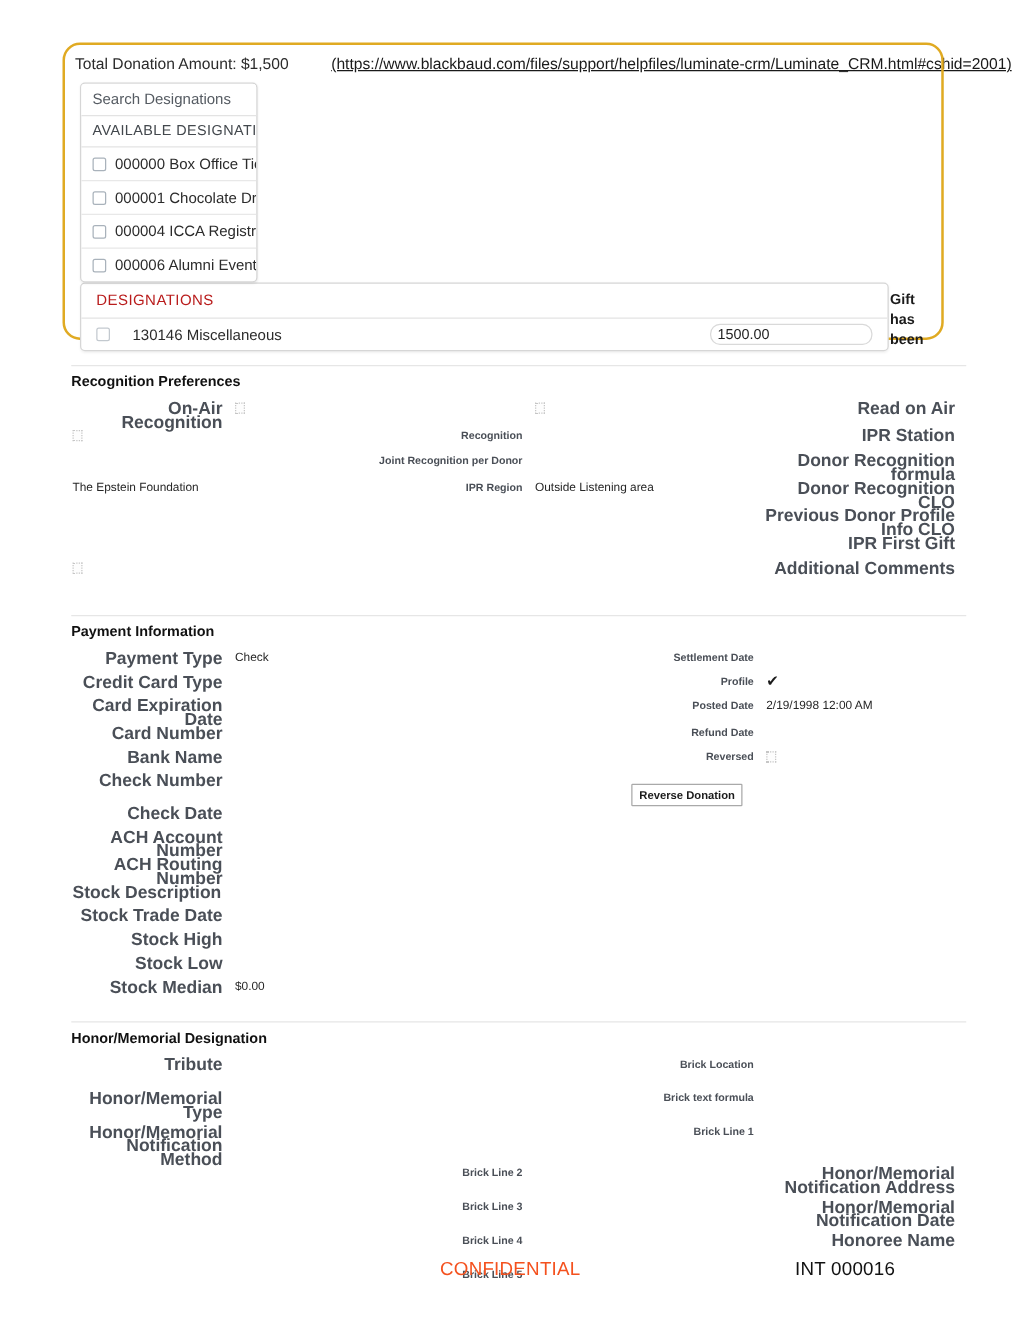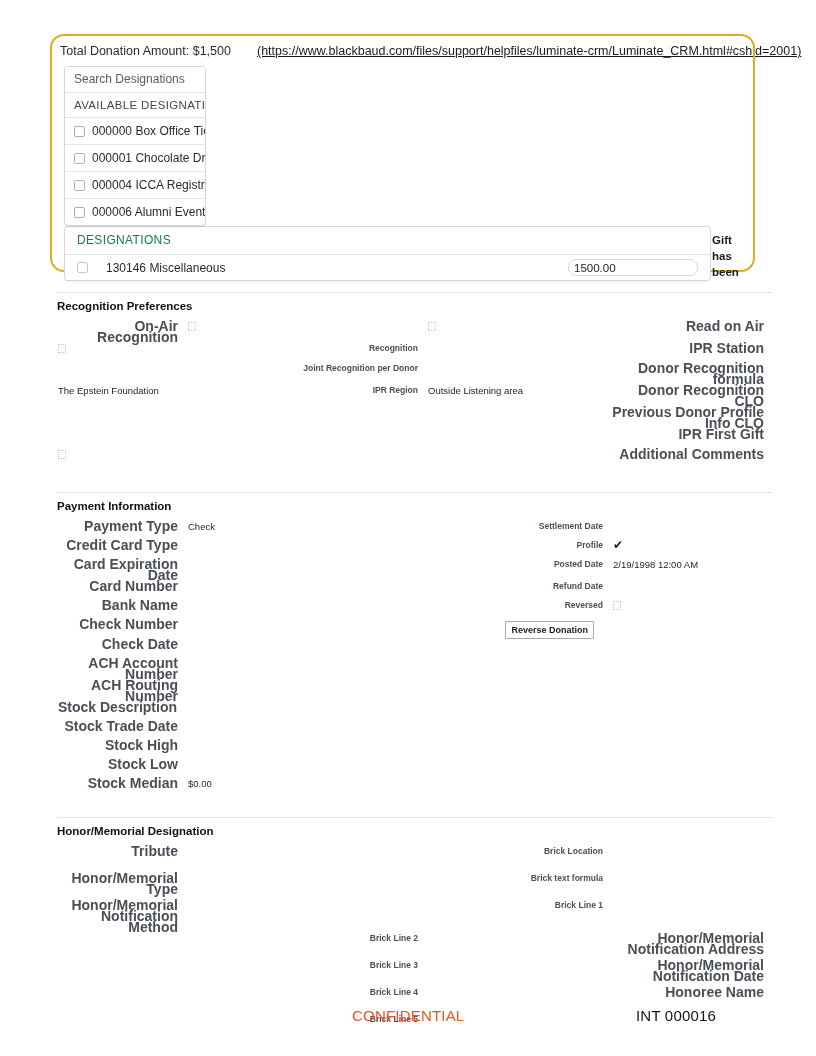--- a/index.html
+++ b/index.html
@@ -33,21 +33,21 @@
   
   .donation-panel {
     position: absolute;
     left: 60px;
     top: 44px;
     width: 690px;
   }
   .total-row {
     display: flex;
     align-items: baseline;
-    gap: 26px;
+    gap: 34px;
     height: 22px;
   }
   .total-amount {
     font-size: 12.5px;
     color: #2b2b2b;
     white-space: nowrap;
   }
   .help-link {
     font-size: 12.5px;
     color: #1a1a1a;
@@ -124,21 +124,21 @@
     box-shadow: 0 1px 2px rgba(0,0,0,0.06);
     overflow: hidden;
     z-index: 6;
   }
   .desig-header {
     height: 27px;
     line-height: 27px;
     padding: 0 12px;
     font-size: 12px;
     letter-spacing: .35px;
-    color: #15803d;
+    color: #b91c1c;
     border-bottom: 1px solid #e3e3e3;
   }
   .desig-row {
     height: 25px;
     display: flex;
     align-items: center;
     font-size: 12px;
     color: #2b2b2b;
     padding: 0 12px;
   }
@@ -374,21 +374,21 @@
       <div class="val cell" style="min-height: 19px;"></div>
       <div class="lbl-right cell" style="min-height: 19px;">Refund Date</div>
       <div class="val cell" style="min-height: 19px;"></div>
       <div class="lbl cell" style="min-height: 19px;">Bank Name</div>
       <div class="val cell" style="min-height: 19px;"></div>
       <div class="lbl-right cell" style="min-height: 19px;">Reversed</div>
       <div class="val cell" style="min-height: 19px;"><span class="cbx-ghost"></span></div>
       <div class="lbl cell" style="min-height: 19px;">Check Number</div>
       <div class="val cell" style="min-height: 19px;"></div>
       <div class="lbl-right cell" style="min-height: 19px;">
-        <div style="text-align: right; padding-right: 9px; margin-top: 2px;"><span class="rev-btn">Reverse Donation</span></div>
+        <div style="text-align: right; padding-right: 9px; margin-top: 8px;"><span class="rev-btn">Reverse Donation</span></div>
       </div>
       <div class="val cell" style="min-height: 19px;"></div>
       <div class="lbl cell" style="min-height: 19px;">Check Date</div>
       <div class="val cell" style="min-height: 19px;"></div>
       <div class="lbl-right cell" style="min-height: 19px;"></div>
       <div class="val cell" style="min-height: 19px;"></div>
       <div class="lbl cell" style="min-height: 19px;">ACH Account Number</div>
       <div class="val cell" style="min-height: 19px;"></div>
       <div class="lbl-right cell" style="min-height: 19px;"></div>
       <div class="val cell" style="min-height: 19px;"></div>

